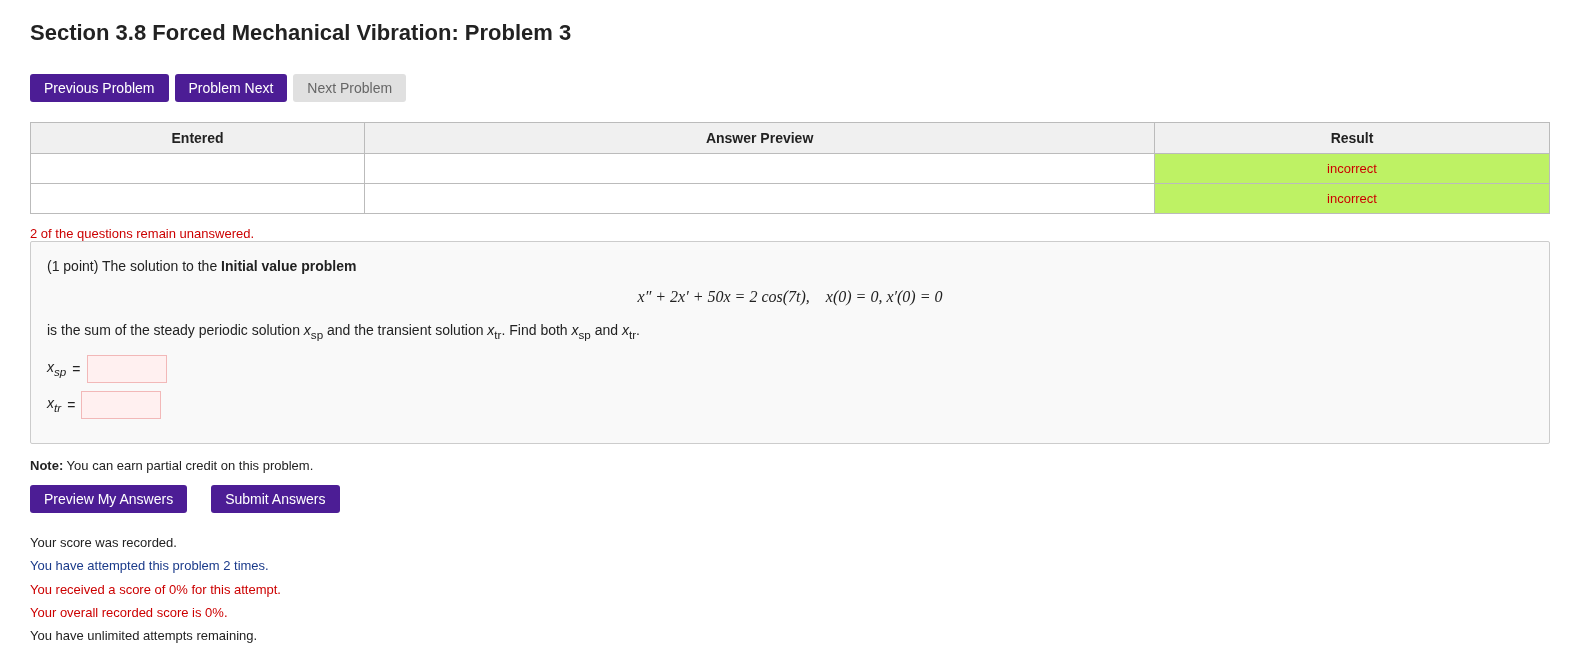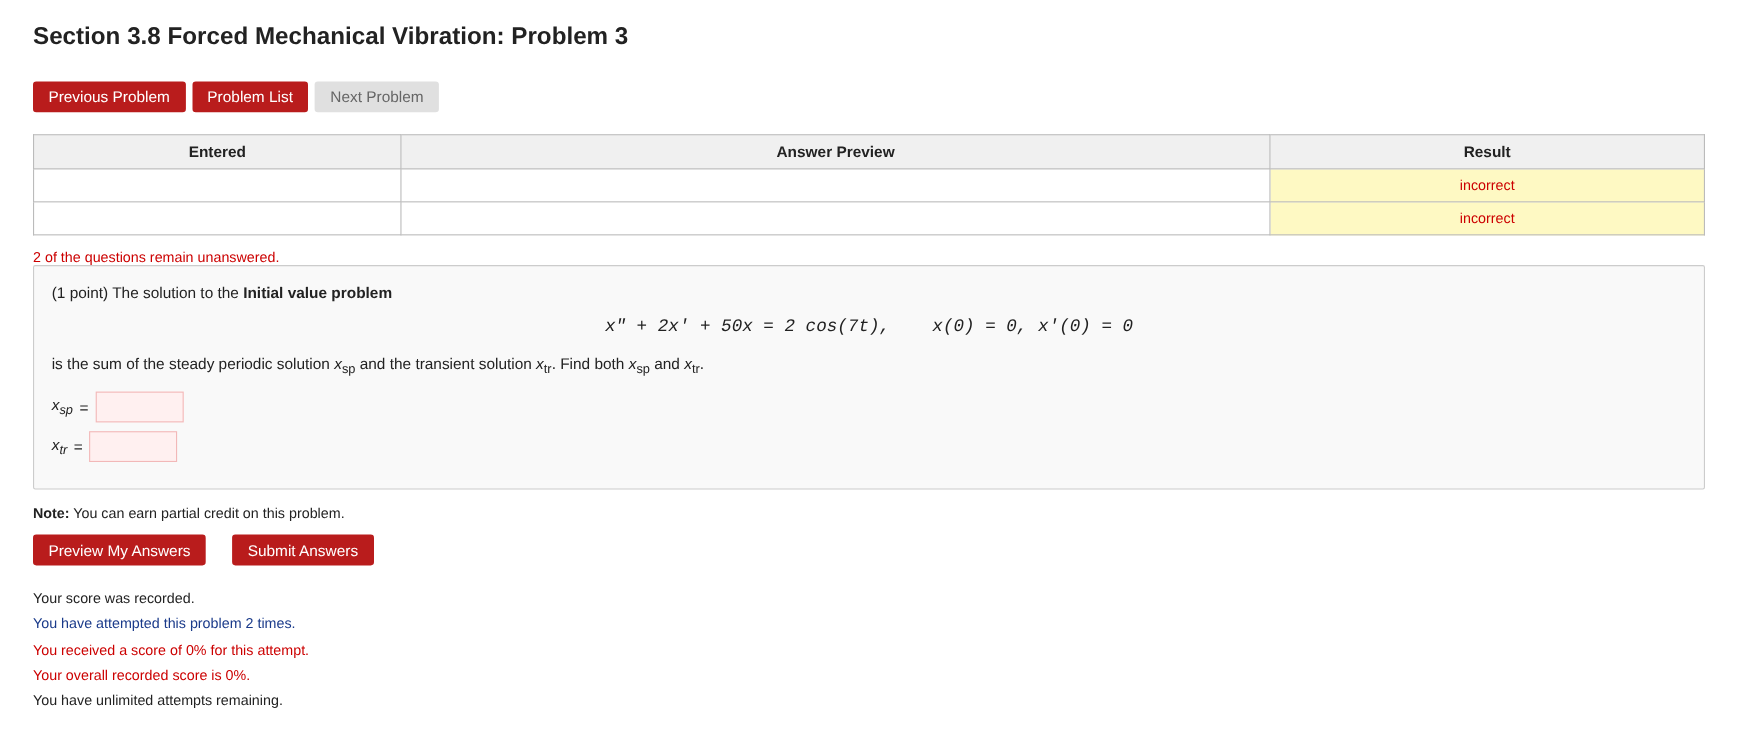--- a/index.html
+++ b/index.html
@@ -21,21 +21,21 @@
       margin-bottom: 20px;
     }
     .btn {
       padding: 6px 14px;
       font-size: 14px;
       border: none;
       border-radius: 3px;
       cursor: pointer;
     }
     .btn-primary {
-      background-color: #b91c1c;
+      background-color: #4c1d95;
       color: #fff;
     }
     .btn-disabled {
       background-color: #e0e0e0;
       color: #666;
       cursor: default;
     }
     .section-title {
       font-weight: bold;
       margin-bottom: 10px;
@@ -58,21 +58,21 @@
     table.results-table td {
       border: 1px solid #bbb;
       padding: 7px 14px;
       text-align: center;
       font-size: 13px;
     }
     .td-entered { width: 22%; }
     .td-preview { width: 52%; }
     .td-result  { width: 26%; }
     .incorrect-cell {
-      background-color: #fef9c3;
+      background-color: #bef264;
       color: #cc0000;
     }
     .unanswered-msg {
       color: #cc0000;
       font-size: 13px;
     }
     .problem-box {
       border: 1px solid #ccc;
       background: #f9f9f9;
       padding: 16px 16px;
@@ -121,30 +121,30 @@
       gap: 24px;
       margin-bottom: 18px;
     }
     .score-info {
       font-size: 13px;
       line-height: 1.8;
     }
     .score-info span.blue { color: #1a3a8a; }
     .score-info span.red { color: #cc0000; }
     
-    .math { font-style: italic; font-family: Liberation Mono, monospace; }
+    .math { font-style: italic; font-family: Liberation Serif, serif; }
   </style>
 </head>
 <body>
 
 <h1>Section 3.8 Forced Mechanical Vibration: Problem 3</h1>
 
 <div class="nav-buttons">
   <button class="btn btn-primary">Previous Problem</button>
-  <button class="btn btn-primary">Problem List</button>
+  <button class="btn btn-primary">Problem Next</button>
   <button class="btn btn-disabled">Next Problem</button>
 </div>
 
 <div>
 
   <table class="results-table">
     <thead>
       <tr>
         <th class="td-entered">Entered</th>
         <th class="td-preview">Answer Preview</th>

